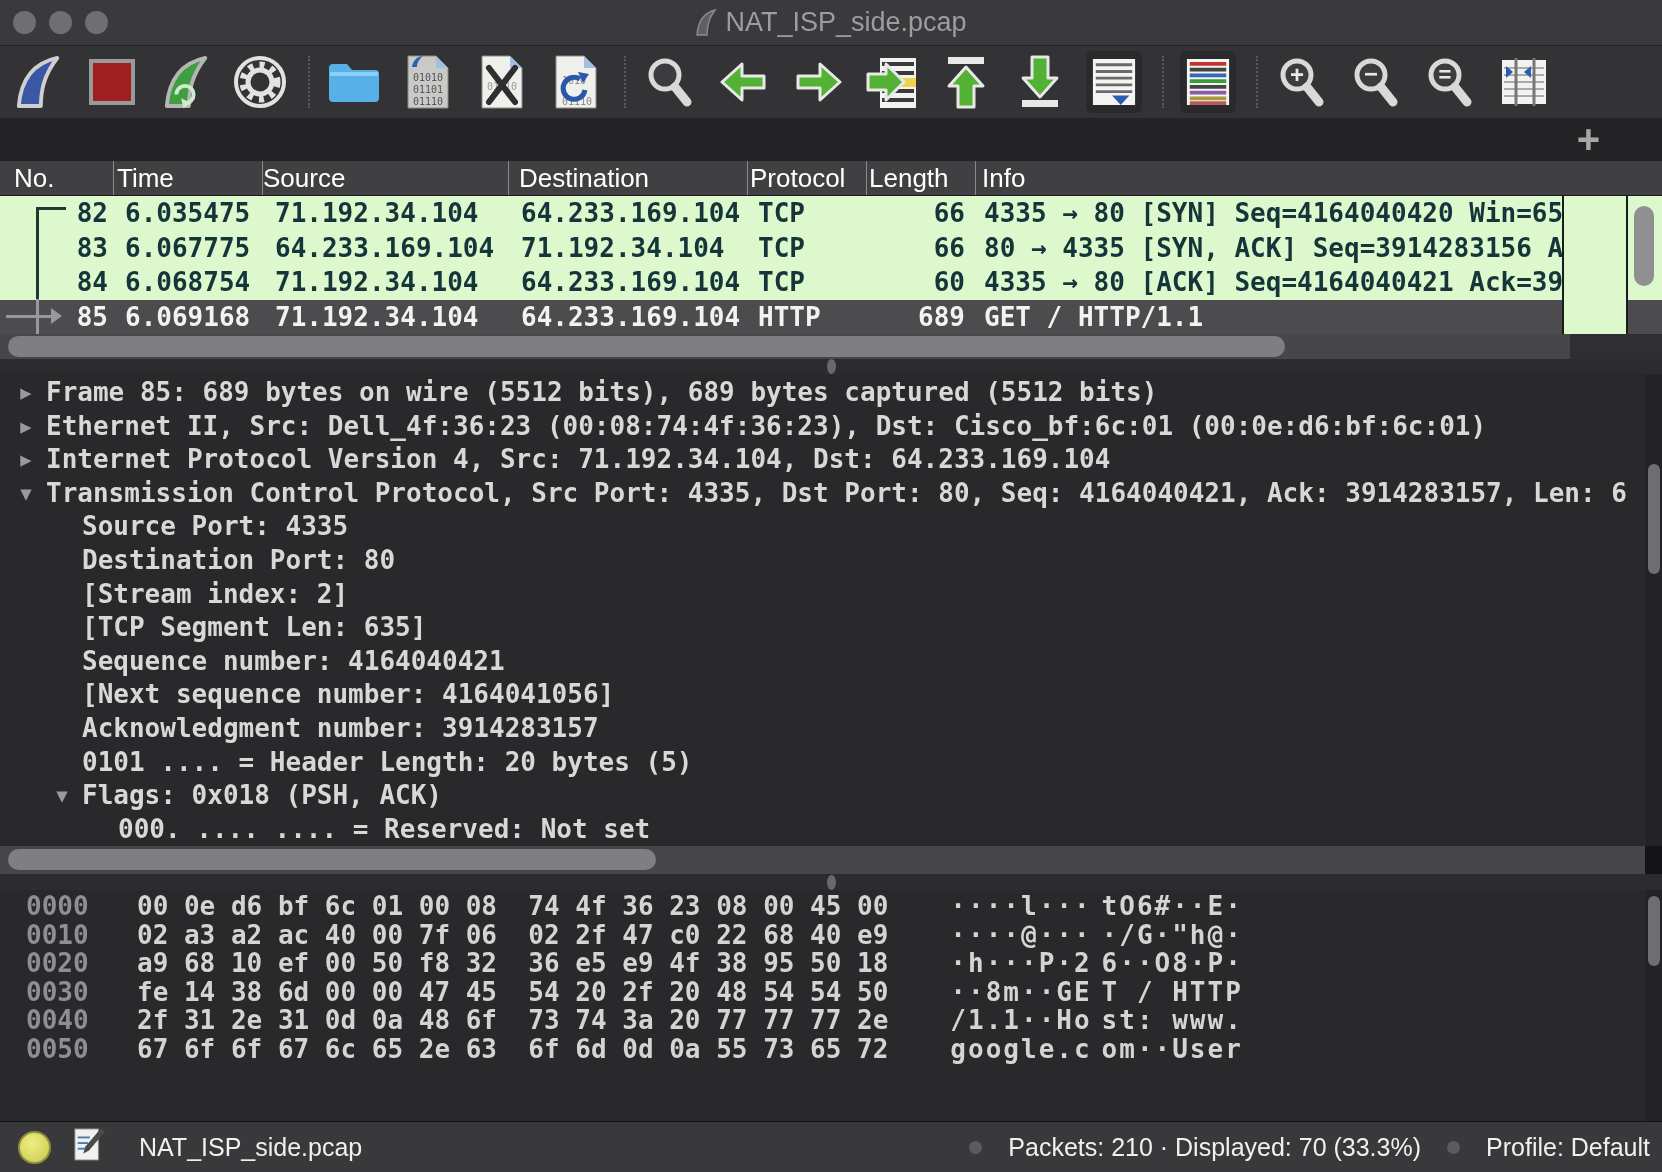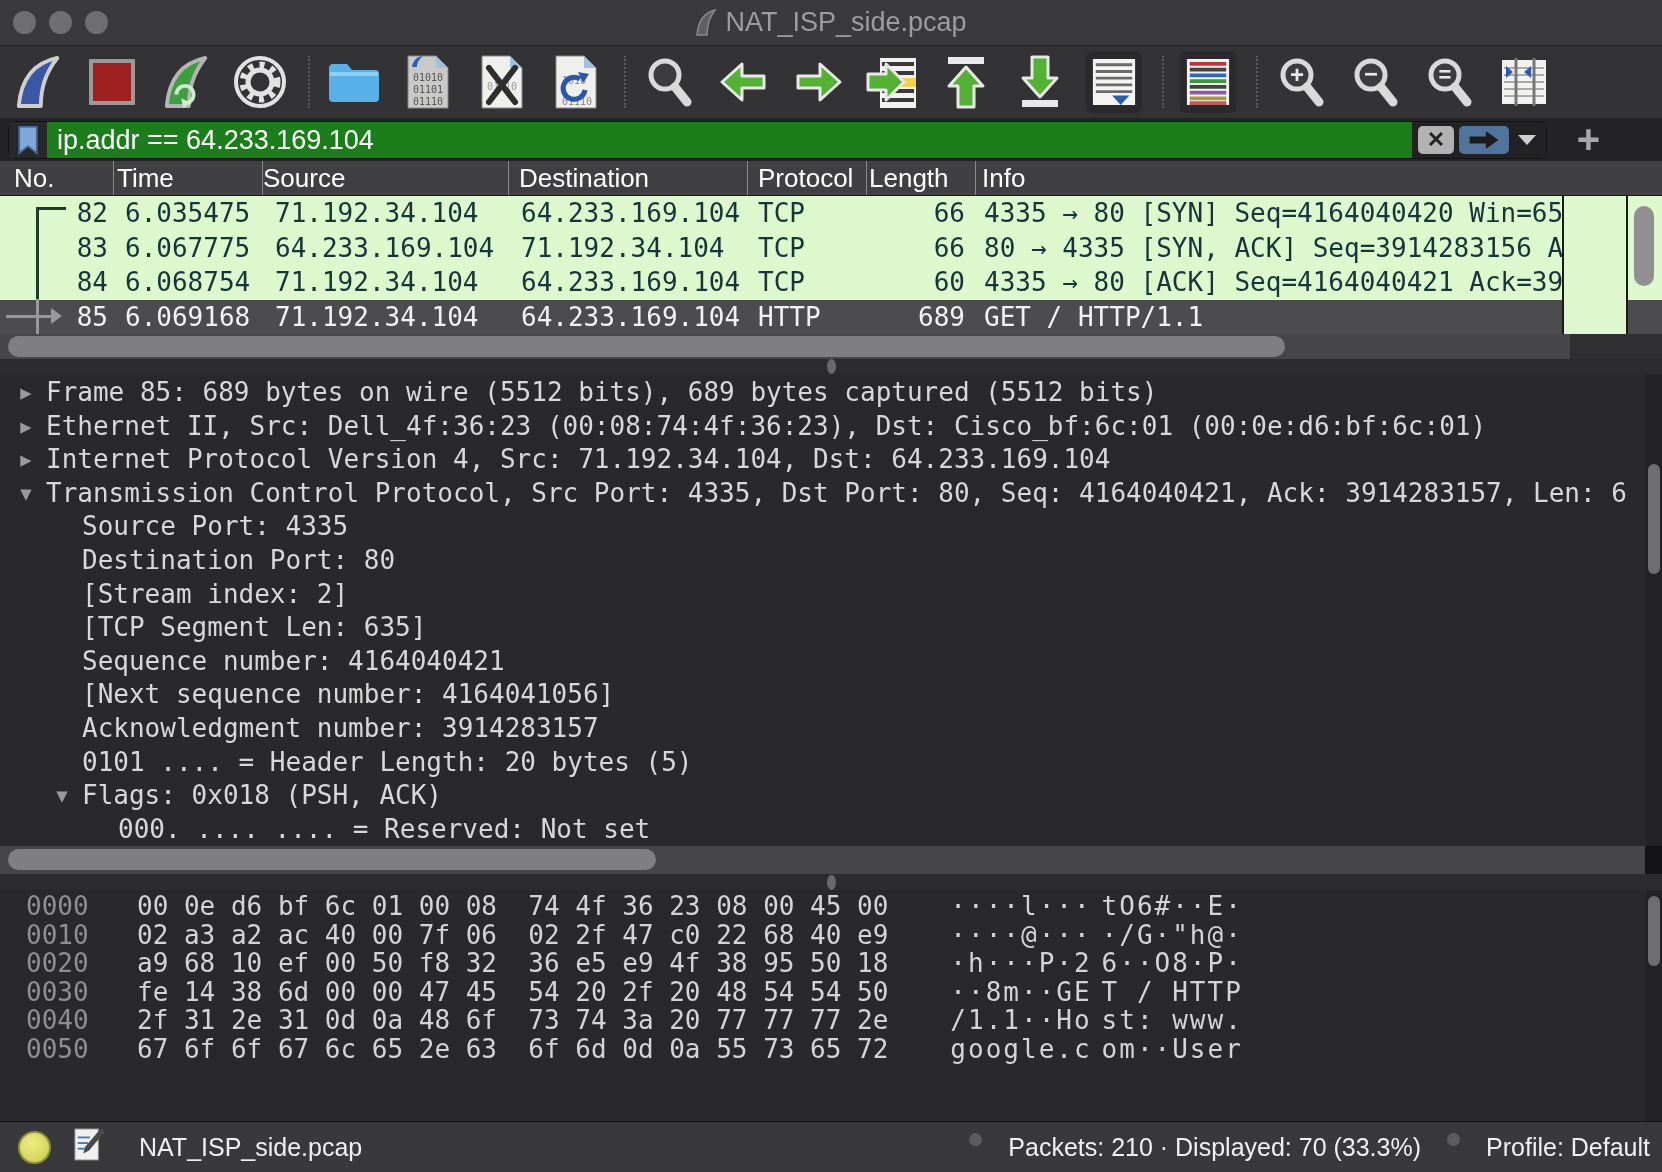--- a/index.html
+++ b/index.html
@@ -1,18 +1,18 @@
 <!DOCTYPE html>
 <html><head>
 <meta charset="utf-8">
 <style>
   html,body{margin:0;padding:0;background:#000;}
   .app{position:relative;width:1662px;height:1172px;background:#29292b;overflow:hidden;
        font-family:"Liberation Sans",sans-serif;color:#e8e8e8;}
-  .mono{font-family:"DejaVu Sans Mono",monospace;}
+  .mono{font-family:"DejaVu Sans Mono",monospace;font-weight:bold;}
 
   
   .titlebar{position:absolute;left:0;top:0;width:100%;height:45px;background:#3a3a3c;
             border-bottom:1px solid #232325;display:flex;align-items:center;}
   .tl{width:23px;height:23px;border-radius:50%;background:#6f6f71;margin-left:13px;}
   .wintitle{position:absolute;left:0;right:0;top:0;height:45px;display:flex;gap:8px;
             align-items:center;justify-content:center;color:#9d9d9f;font-size:27px;}
 
   
   .toolbar{position:absolute;left:0;top:46px;width:100%;height:72px;background:#333335;
@@ -38,21 +38,21 @@
 
   
   .plhead{position:absolute;left:0;top:161px;width:100%;height:35px;background:#404042;
           display:flex;font-size:26px;color:#fff;border-bottom:1px solid #1c1c1e;box-sizing:border-box;}
   .ph{display:flex;align-items:center;box-sizing:border-box;overflow:hidden;white-space:nowrap;}
   .ph+.ph{border-left:1px solid #8a8a8c;}
   .c-no{width:113px;padding-left:14px;}
   .c-time{width:149px;padding-left:3px;}
   .c-src{width:246px;text-align:center;}
   .c-dst{width:239px;padding-left:10px;}
-  .c-proto{width:119px;padding-left:10px;}
+  .c-proto{width:119px;padding-left:2px;}
   .c-len{width:109px;padding-left:2px;}
   .c-info{flex:1;padding-left:6px;}
   .plrows{position:absolute;left:0;top:196px;width:100%;height:138px;background:#dcf8cc;}
   .prow{display:flex;height:34.5px;font-size:26px;line-height:34.5px;color:#15353b;white-space:nowrap;}
   .prow.sel{background:#4c4c4e;color:#f2f2f2;}
   .pc{box-sizing:border-box;overflow:hidden;}
   .pc.no{width:113px;text-align:right;padding-right:5px;}
   .pc.time{width:149px;padding-left:12px;}
   .pc.src{width:246px;padding-left:13px;}
   .pc.dst{width:239px;padding-left:13px;}
@@ -101,21 +101,21 @@
   .asc.b{margin-left:10px;}
   .hvtrack{position:absolute;right:0;top:890px;width:16px;height:231px;background:#232325;}
   .hvthumb{position:absolute;right:2px;top:896px;width:12px;height:70px;background:#6e6e70;border-radius:6px;}
 
   
   .statusbar{position:absolute;left:0;top:1121px;width:100%;height:51px;background:#39393b;
              border-top:1px solid #111113;box-sizing:border-box;display:flex;align-items:center;font-size:25px;color:#f0f0f0;}
   .expert{width:29px;height:29px;border-radius:50%;margin-left:18px;flex:none;
           background:radial-gradient(circle at 40% 35%,#eeee82,#c8c84c);border:2px solid #8f8f40;}
   .stfile{margin-left:34px;white-space:nowrap;}
-  .stright{position:absolute;right:12px;display:flex;gap:26px;}
+  .stright{position:absolute;right:12px;display:flex;align-items:center;gap:26px;}
   .stdot{width:13px;height:13px;border-radius:50%;background:#5c5c5e;}
 </style>
 </head>
 <body>
 
 <div class="app">
 
   <div class="titlebar">
     <div class="tl"></div>
     <div class="tl"></div>
@@ -291,37 +291,20 @@
           </g>
           <line x1="18" y1="2" x2="18" y2="50" stroke="#777" stroke-width="3"></line>
           <line x1="36" y1="2" x2="36" y2="50" stroke="#777" stroke-width="3"></line>
           <path d="M8 10 L15 16 L8 22 Z" fill="#2a5db0"></path>
           <path d="M33 10 L26 16 L33 22 Z" fill="#2a5db0"></path>
         </svg>
     </div>
   </div>
 
   <div class="filterbar">
-    <div class="ffield">
-      <div class="fbookmark">
-        <svg width="22" height="30" viewBox="0 0 24 34">
-            <path d="M2 2 H22 V32 L12 24 L2 32 Z" fill="#7fa8dc" stroke="#49689a" stroke-width="2"></path>
-          </svg>
-      </div>
-      <div class="ftext">ip.addr == 64.233.169.104</div>
-      <div class="fctrls">
-        <div class="fclear">✕</div>
-        <div class="fapply">
-          <svg width="36" height="26" viewBox="0 0 40 26">
-              <path d="M4 9 H22 V3 L36 13 L22 23 V17 H4 Z" fill="#1c1c1c"></path>
-            </svg>
-        </div>
-        <div class="fchev"></div>
-      </div>
-    </div>
     <div class="fplus">+</div>
   </div>
 
   <div class="plhead">
     <div class="ph c-no">No.</div>
     <div class="ph c-time">Time</div>
     <div class="ph c-src">Source</div>
     <div class="ph c-dst">Destination</div>
     <div class="ph c-proto">Protocol</div>
     <div class="ph c-len">Length</div>

